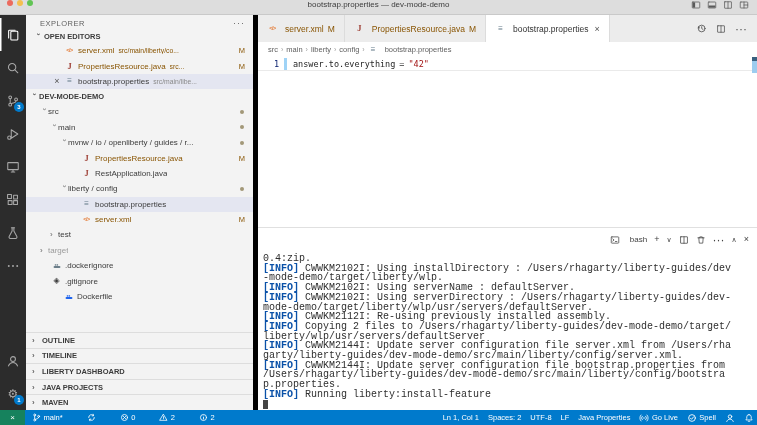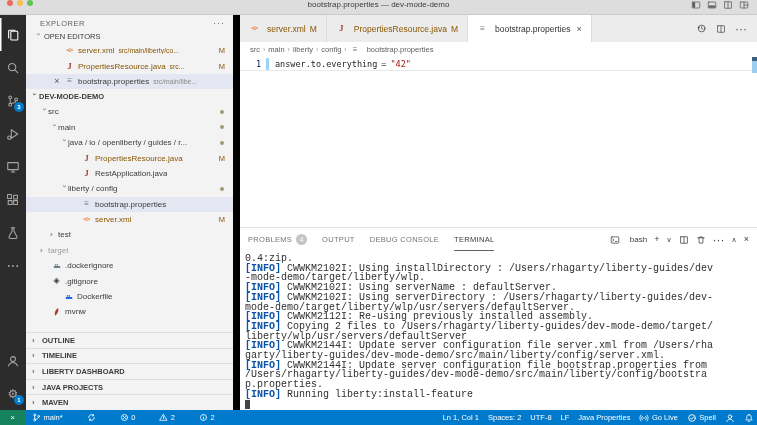--- a/index.html
+++ b/index.html
@@ -20,26 +20,26 @@
   .app{display:flex;height:395px}
 
   
   .activitybar{width:26px;background:#2C2C2C;display:flex;flex-direction:column;align-items:stretch;padding-top:3px}
   .ab-item{height:33px;display:flex;align-items:center;justify-content:center;color:#A7A7A7;position:relative;cursor:pointer}
   .ab-item.active{color:#FFFFFF;box-shadow:inset 1.5px 0 0 #FFFFFF}
   .ab-badge{position:absolute;right:2px;bottom:5px;min-width:10px;height:10px;border-radius:50%;background:#007ACC;color:#fff;font-size:6px;display:flex;align-items:center;justify-content:center;font-weight:bold}
   .ab-spacer{flex:1}
 
   
-  .sidebar{width:214px;background:#F3F3F3;border-right:7px solid #000000;display:flex;flex-direction:column;overflow:hidden}
+  .sidebar{width:232px;background:#F3F3F3;border-right:5px solid #000000;display:flex;flex-direction:column;overflow:hidden}
   .sb-title{height:14px;display:flex;align-items:center;padding:2px 8px 0 14px;font-size:7.5px;letter-spacing:.5px;color:#61616
 1}
   .sb-title{color:#616161}
   .sb-title .more{margin-left:auto;font-size:9px;color:#616161;letter-spacing:1px}
-  .sec-head{height:14px;display:flex;align-items:center;font-weight:normal;font-size:7.5px;color:#3B3B3B;padding-left:8px;gap:2px}
+  .sec-head{height:14px;display:flex;align-items:center;font-weight:bold;font-size:7.5px;color:#3B3B3B;padding-left:8px;gap:2px}
   .tw{display:inline-block;width:8px;font-size:8px;color:#646464;transform-origin:50% 55%}
   .tw.exp{transform:rotate(90deg)}
   .oe-row,.tree-row{height:15.4px;display:flex;align-items:center;font-size:8px;color:#3B3B3B;position:relative;cursor:pointer;white-space:nowrap}
   .oe-row.sel,.tree-row.sel{background:#E4E6F1}
   .oe-row{padding-left:24px}
   .close-slot{width:14px;display:flex;align-items:center;justify-content:center;color:#555;font-size:9px}
   .fic{width:11px;display:inline-flex;justify-content:center;margin-right:3px}
   .oe-label{margin-right:4px}
   .oe-desc{font-size:6.8px;color:#8a8a8a;overflow:hidden;text-overflow:ellipsis;flex:1}
   .mod .oe-label,.mod .oe-desc,.mod .m-badge,.mod .tree-label{color:#895503}
@@ -273,21 +273,21 @@
           <span class="tree-label" data-name="tree-item-label">src</span>
           <span class="dot-badge" data-name="modified-folder-dot"></span>
         </div>
         <div class="tree-row" style="padding-left:24px" data-name="tree-row">
           <span class="tw exp" data-name="chevron-down-icon">›</span>
           <span class="tree-label" data-name="tree-item-label">main</span>
           <span class="dot-badge" data-name="modified-folder-dot"></span>
         </div>
         <div class="tree-row" style="padding-left:34px" data-name="tree-row">
           <span class="tw exp" data-name="chevron-down-icon">›</span>
-          <span class="tree-label" data-name="tree-item-label">java / io / openliberty / guides / r...</span>
+          <span class="tree-label" data-name="tree-item-label">mvnw / io / openliberty / guides / r...</span>
           <span class="dot-badge" data-name="modified-folder-dot"></span>
         </div>
         <div class="tree-row mod" style="padding-left:55px" data-name="tree-row">
           <span class="fic">
             <span class="ic" data-name="java-file-icon">J</span>
           </span>
           <span class="tree-label" data-name="tree-item-label">PropertiesResource.java</span>
           <span class="m-badge" data-name="modified-badge">M</span>
         </div>
         <div class="tree-row" style="padding-left:55px" data-name="tree-row">
@@ -348,30 +348,20 @@
               <svg width="10" height="10" viewBox="0 0 16 16">
                 <g fill="#1D63ED">
                   <rect x="2.5" y="8" width="11" height="3.2" rx="1.6"></rect>
                   <rect x="4.5" y="5.2" width="2.2" height="2.2"></rect>
                   <rect x="7.5" y="5.2" width="2.2" height="2.2"></rect>
                 </g>
               </svg>
             </span>
           </span>
           <span class="tree-label" data-name="tree-item-label">Dockerfile</span>
-        </div>
-        <div class="tree-row" style="padding-left:25px" data-name="tree-row">
-          <span class="fic">
-            <span class="ic" data-name="maven-feather-icon">
-              <svg width="9" height="10" viewBox="0 0 16 16">
-                <path d="M11 1.5C5.5 3.5 4.2 10 5.6 14.5 9.2 12.3 12.2 6.8 11 1.5z" fill="#B03A2E"></path>
-              </svg>
-            </span>
-          </span>
-          <span class="tree-label" data-name="tree-item-label">mvnw</span>
         </div>
       </div>
     <div class="bottom-secs" id="bottom-secs" data-name="sidebar-bottom-sections">
         <div class="bsec" data-name="sidebar-section-outline">
           <span class="tw" data-name="chevron-right-icon">›</span>
           <span>OUTLINE</span>
         </div>
         <div class="bsec" data-name="sidebar-section-timeline">
           <span class="tw" data-name="chevron-right-icon">›</span>
           <span>TIMELINE</span>
@@ -450,35 +440,20 @@
         <span class="gutter" data-name="line-number">1</span>
         <span class="gut-mod" data-name="gutter-modified-indicator"></span>
         <span class="code-key" data-name="property-key">answer.to.everything</span>
         <span class="code-op" data-name="operator">=</span>
         <span class="code-str" data-name="property-value">"42"</span>
       </div>
       <div class="ovr" data-name="overview-ruler-cursor-marker"></div>
     </div>
     <div class="panel" data-name="bottom-panel">
       <div class="panel-head" data-name="panel-header">
-        <span id="panel-tabs" style="display:flex;height:100%" data-name="panel-tabs">
-            <span class="ptab" data-name="panel-tab-problems">
-              <span>PROBLEMS</span>
-              <span class="p-badge" data-name="problems-count-badge">4</span>
-            </span>
-            <span class="ptab" data-name="panel-tab-output">
-              <span>OUTPUT</span>
-            </span>
-            <span class="ptab" data-name="panel-tab-debug-console">
-              <span>DEBUG CONSOLE</span>
-            </span>
-            <span class="ptab active" data-name="panel-tab-terminal">
-              <span>TERMINAL</span>
-            </span>
-          </span>
         <span class="panel-actions" id="panel-actions" data-name="panel-actions">
             <span class="pa" data-name="shell-selector">
               <span class="ic" data-name="terminal-shell-icon">
                 <svg width="10" height="10" viewBox="0 0 16 16" fill="none" stroke="currentColor" stroke-width="1.2" stroke-linecap="round" stroke-linejoin="round">
                   <rect x="2" y="3" width="12" height="10" rx="1"></rect>
                   <path d="M4.5 6.3l2 1.7-2 1.7M8.6 10.4H11"></path>
                 </svg>
               </span>
               <span>bash</span>
             </span>

